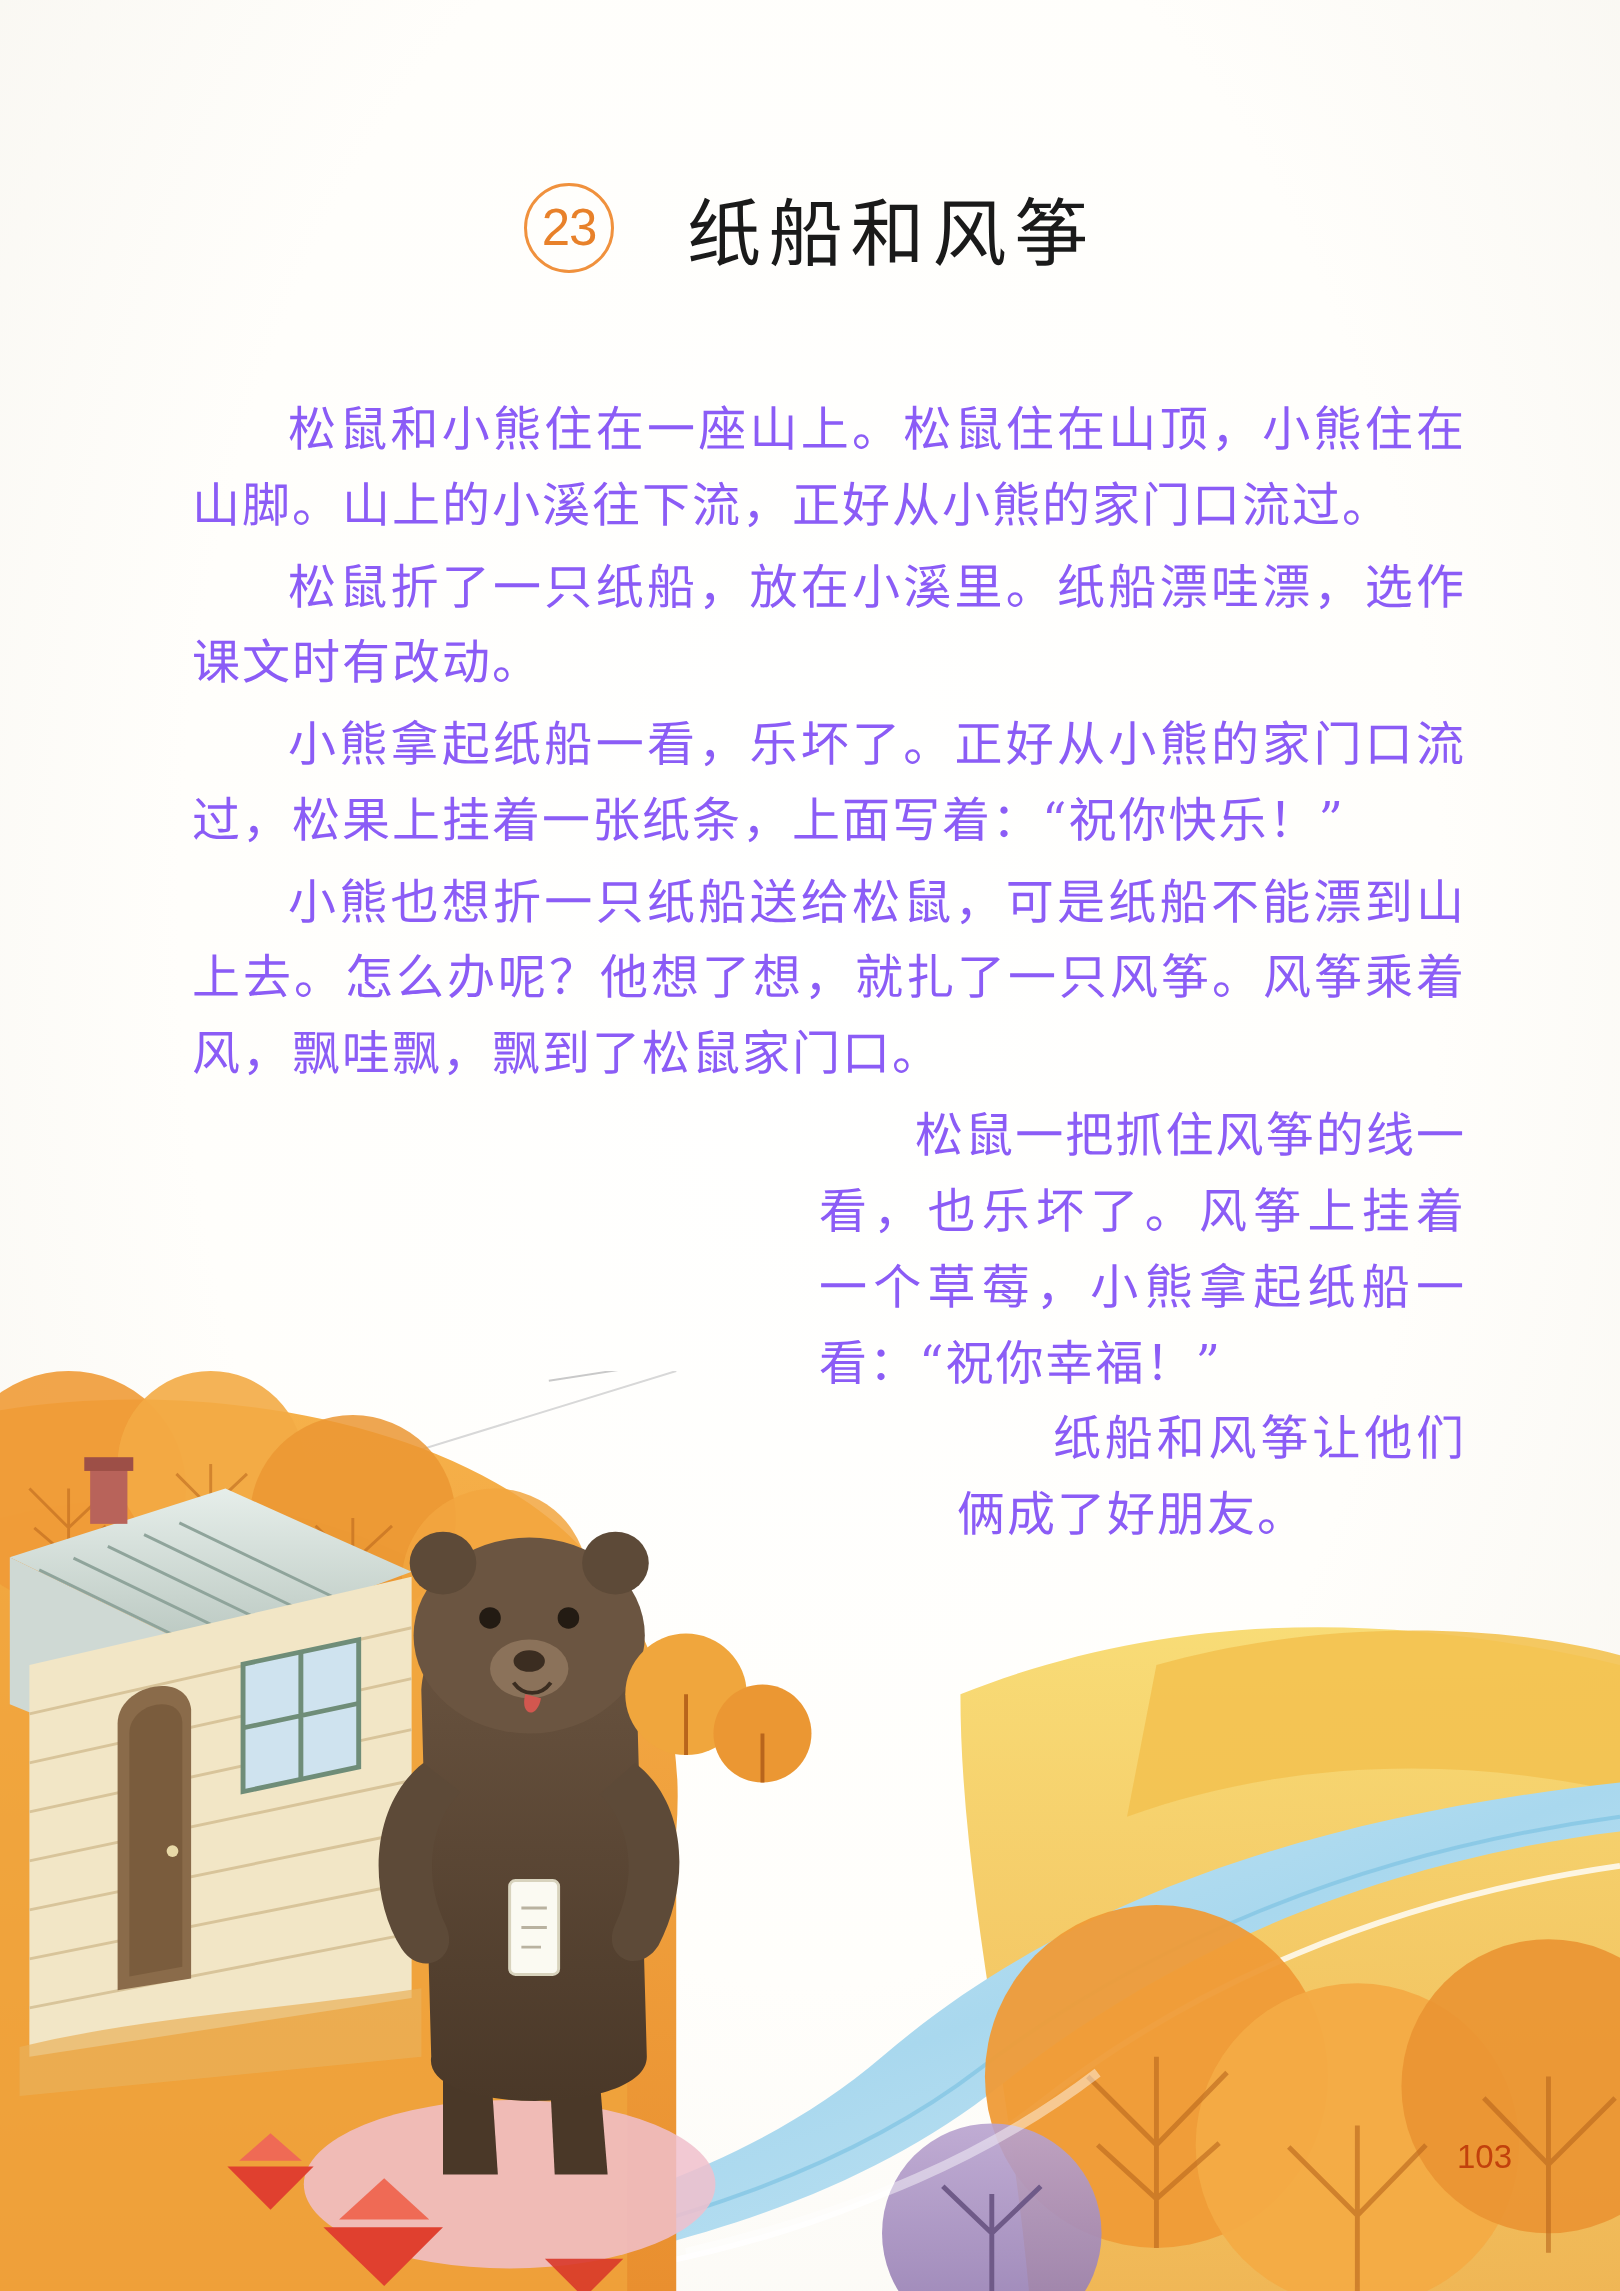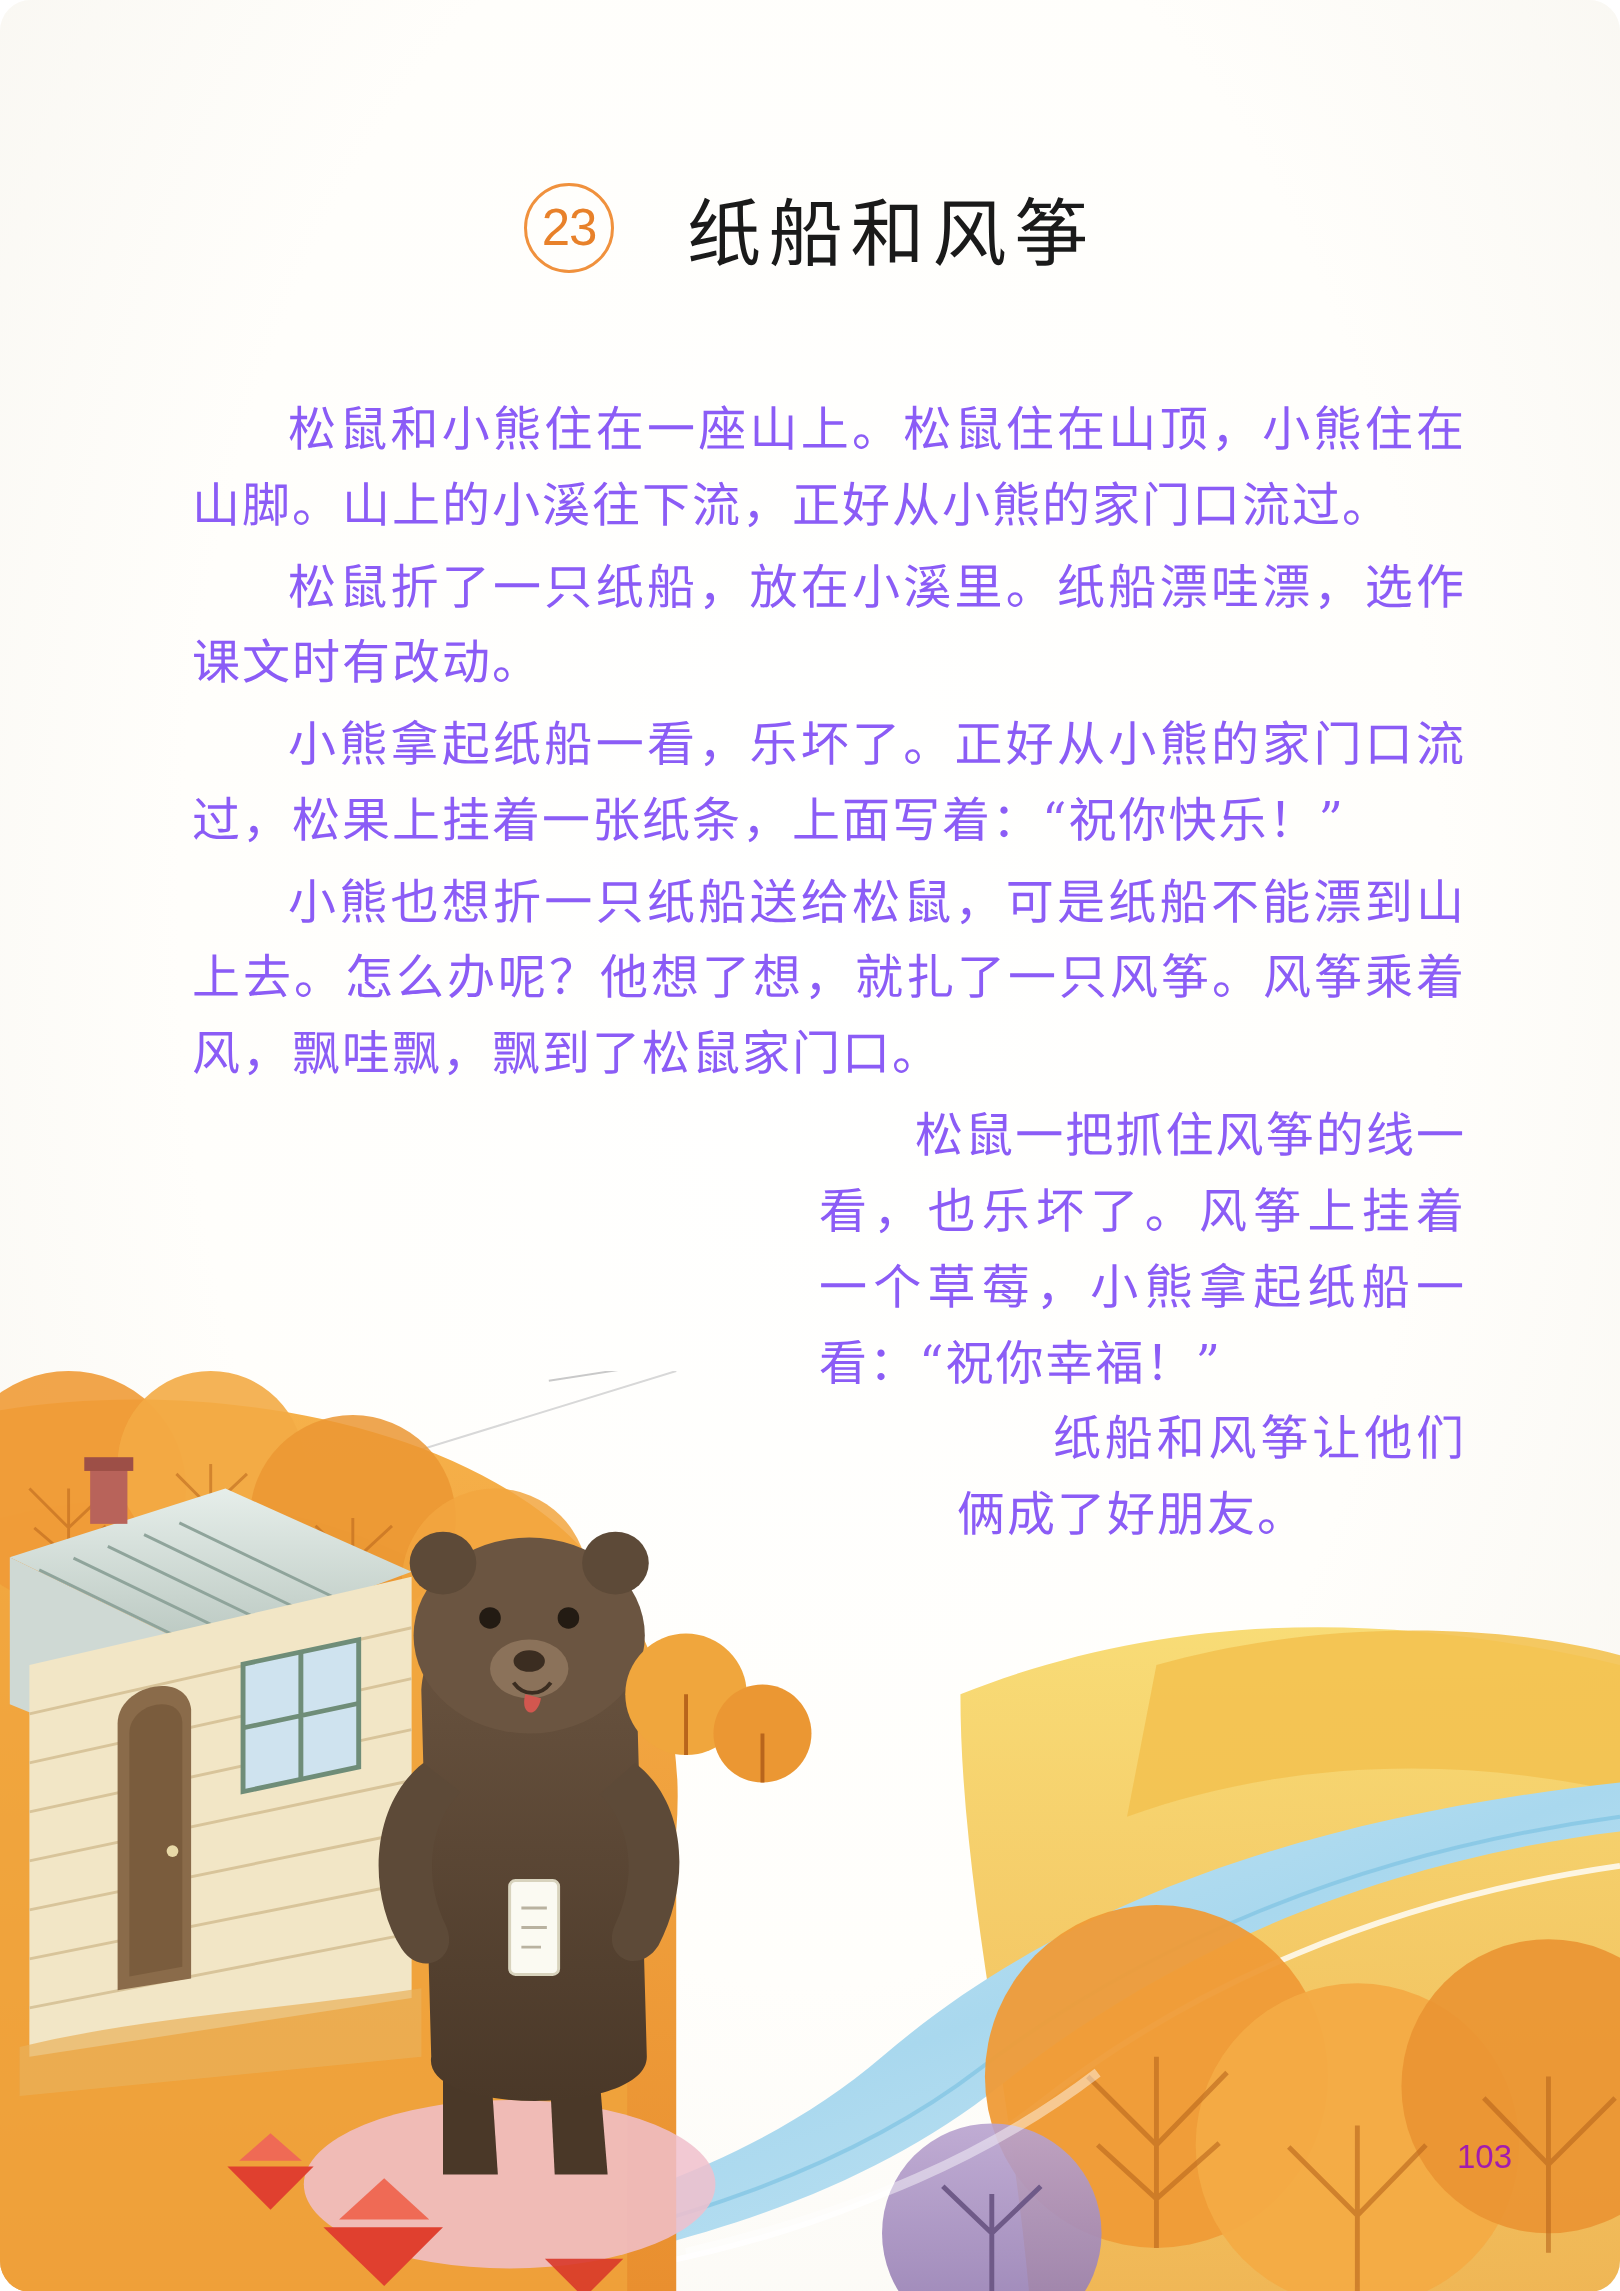--- a/index.html
+++ b/index.html
@@ -11,21 +11,20 @@
   body {
     font-family: "Liberation Serif", "DejaVu Serif", serif;
   }
   .page {
     position: relative;
     width: 1620px;
     height: 2292px;
     margin: 0 auto;
     background: #fdfcf9;
     overflow: hidden;
-    border-radius: 31px;
   }
   
   .paper-tint {
     position: absolute;
     inset: 0;
     background:
       radial-gradient(ellipse at 50% 40%, #ffffff 0%, #fffefb 55%, #f7f5ef 100%);
     pointer-events: none;
   }
 
@@ -115,21 +114,21 @@
     background: #3a3a3a;
     margin-bottom: 9.8px;
   }
 
   
   .page-number {
     position: absolute;
     right: 108px;
     bottom: 116px;
     font-size: 33px;
-    color: #a21caf;
+    color: #c2410c;
     font-family: "Liberation Sans", sans-serif;
   }
 
   
   .illustration {
     position: absolute;
     left: 0;
     bottom: 0;
     width: 1620px;
     height: 921px;

